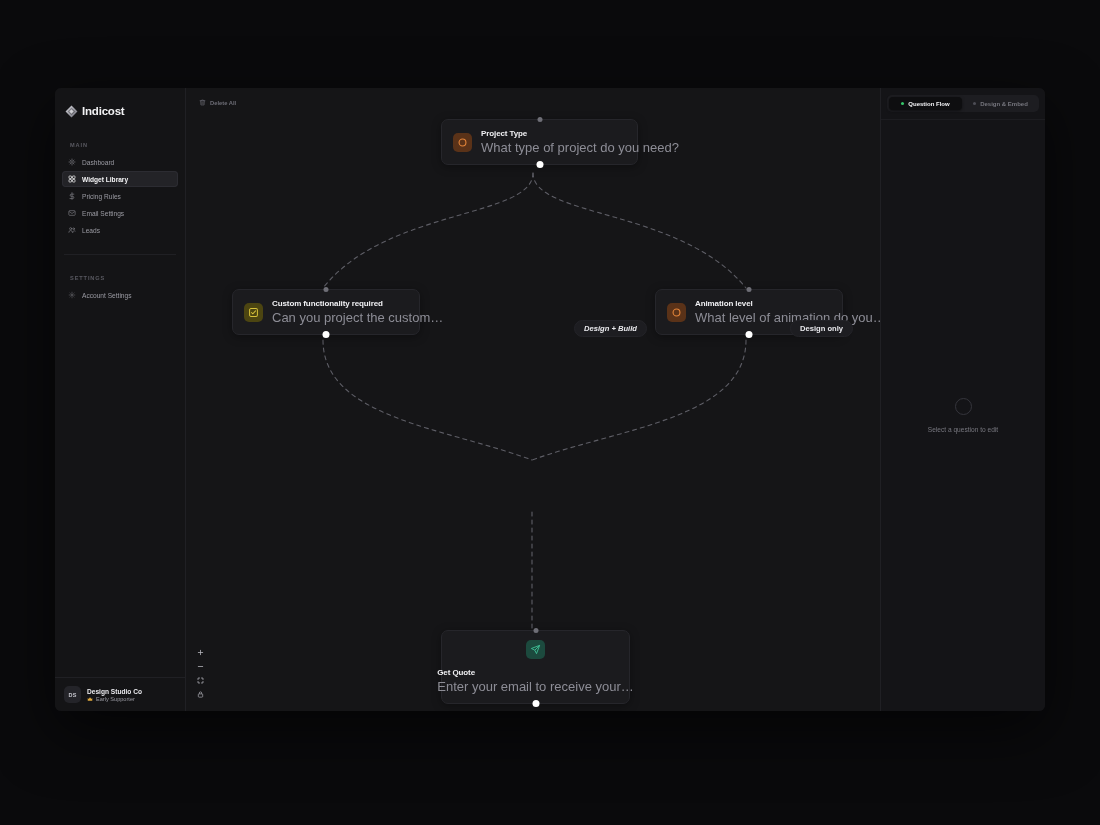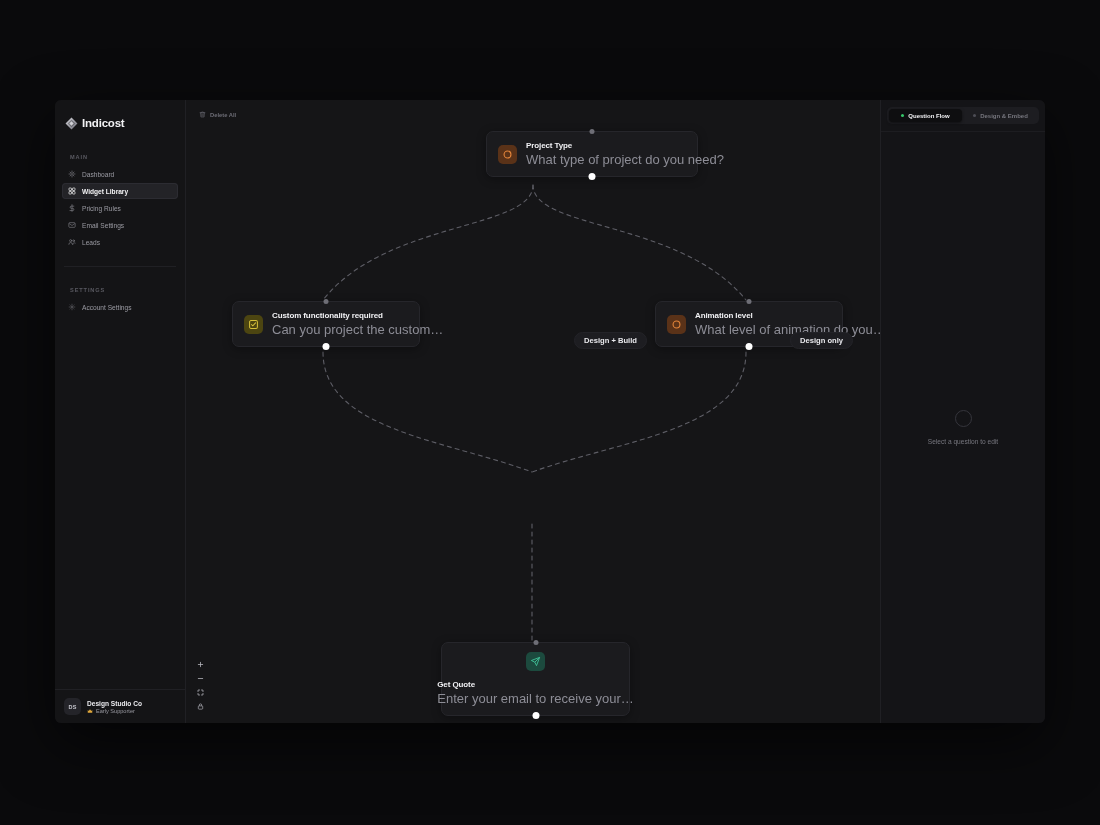--- a/index.html
+++ b/index.html
@@ -7,21 +7,21 @@
     width: 1100px; height: 825px;
     background: #0a0a0c;
     font-family: "Liberation Sans", sans-serif;
     overflow: hidden;
   }
   body { position: relative; }
 
   
   .app-window {
     position: absolute;
-    left: 55px; top: 100px;
+    left: 55px; top: 88px;
     width: 990px; height: 623px;
     background: #141417;
     border-radius: 6px;
     display: flex;
     overflow: hidden;
     box-shadow: 0 20px 60px rgba(0,0,0,0.6);
   }
 
   
   .sidebar {
@@ -310,24 +310,24 @@
         <path d="M347 85 C347 130, 495 120, 560 200"></path>
 
         <path d="M137 252 C137 330, 260 340, 346 372"></path>
 
         <path d="M560 252 C560 330, 435 340, 346 372"></path>
 
         <path d="M346 424 L346 542"></path>
       </g>
     </svg>
 
-    <div class="edge-label" style="left:388px; top:232px;">Design + Build</div>
+    <div class="edge-label" style="left:388px; top:232px;font-style:italic;">Design + Build</div>
     <div class="edge-label" style="left:604px; top:232px;">Design only</div>
 
-    <div class="node" style="left:255px; top:31px; width:212px;margin-left:45px;">
+    <div class="node" style="left:255px; top:31px; width:197px;">
       <div class="handle top"></div>
       <div class="node-icon" style="background:#5a3218;">
         <svg viewBox="0 0 24 24" fill="none" stroke="#e2843a" stroke-width="2.4">
             <circle cx="12" cy="12" r="7.5"></circle>
           </svg>
       </div>
       <div class="node-txt">
         <div class="node-title">Project Type</div>
         <div class="node-sub">What type of project do you need?</div>
       </div>

